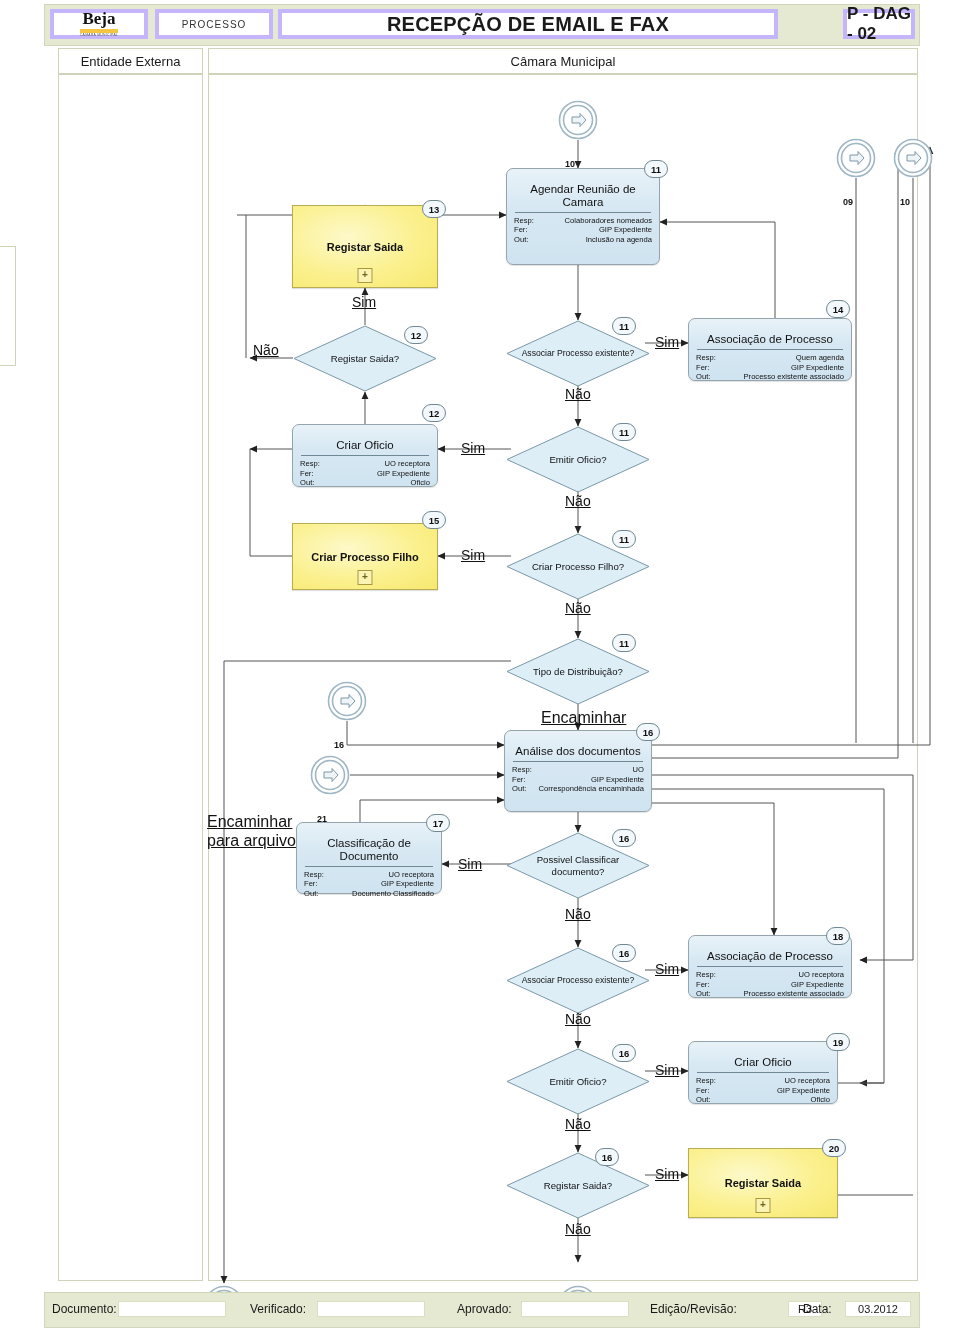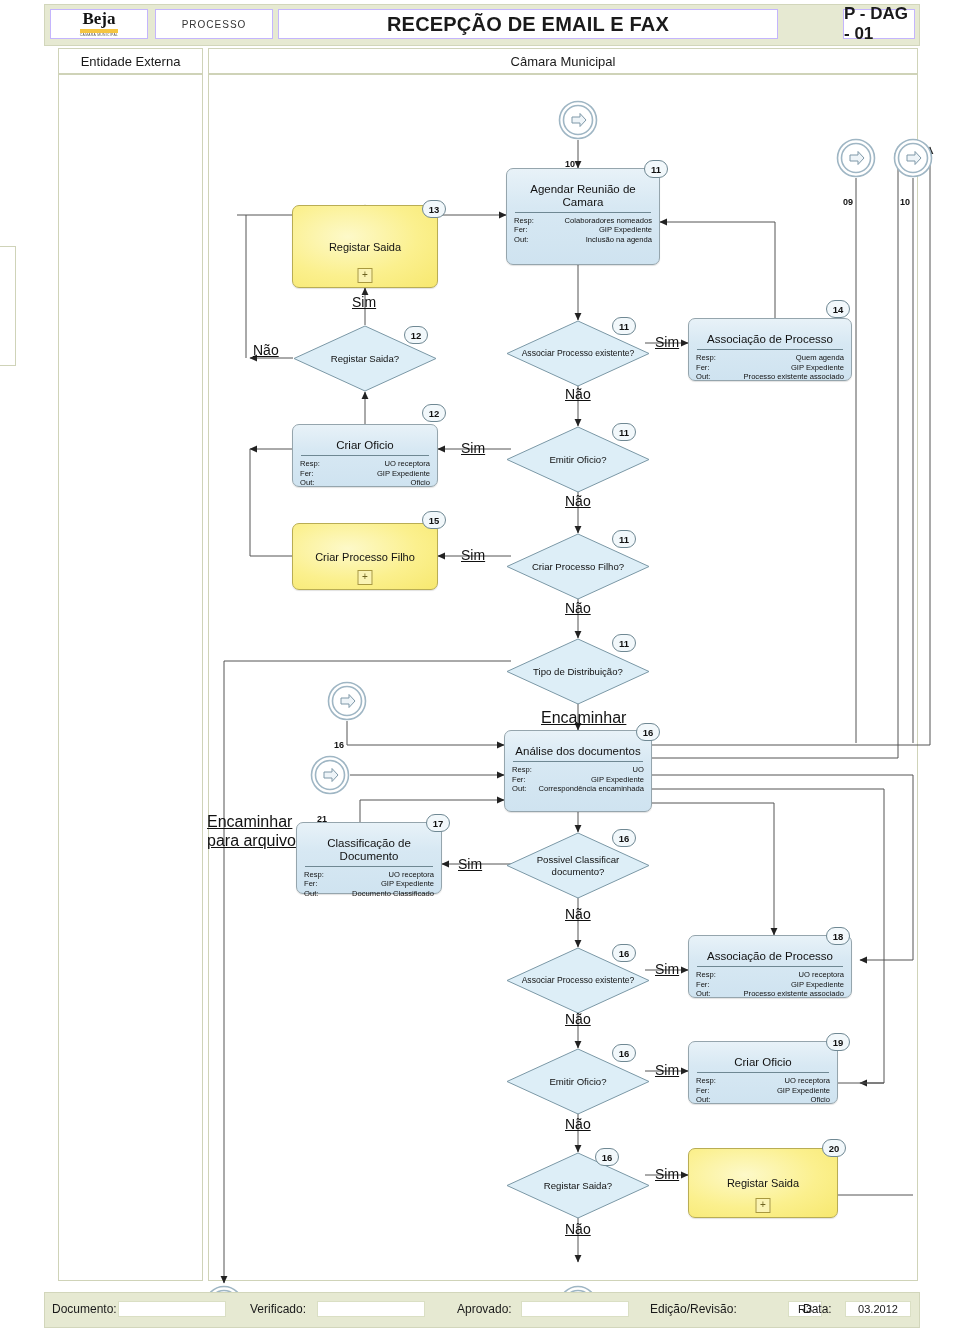--- a/index.html
+++ b/index.html
@@ -1,21 +1,21 @@
 <!DOCTYPE html>
 <html><head>
 <meta charset="utf-8">
 <style>
   html,body{margin:0;padding:0;background:#ffffff;}
   body{font-family:"Liberation Sans",sans-serif;}
   #page{position:relative;width:960px;height:1344px;background:#fff;overflow:hidden;}
 
   
   .hdr-band{position:absolute;left:44px;top:4px;width:874px;height:40px;background:#e6e9d2;border:1px solid #d2d6bb;}
-  .hdr-cell{position:absolute;background:#fff;border:1px solid #c4b5fd;display:flex;align-items:center;justify-content:center;
+  .hdr-cell{position:absolute;background:#fff;border:4px solid #c4b5fd;display:flex;align-items:center;justify-content:center;
             box-sizing:border-box;height:30px;top:9px;}
   .hdr-logo{left:50px;width:98px;}
   .hdr-proc{left:155px;width:118px;}
   .hdr-title{left:278px;width:500px;}
   .hdr-code{left:843px;width:72px;}
   .hdr-title span{font-size:20px;font-weight:bold;color:#1a1a1a;letter-spacing:.2px;}
   .hdr-code span{font-size:17px;font-weight:bold;color:#1a1a1a;}
   .hdr-proc span{font-size:10px;color:#333;letter-spacing:1px;}
   .logo-txt{font-family:"Liberation Serif",serif;font-size:17px;font-weight:bold;color:#111;line-height:.95;}
   .logo-bar{height:4px;background:#f5c542;margin-top:1px;}
@@ -41,24 +41,24 @@
   .proc{border:1px solid #95a5ad;border-radius:7px;
         background:linear-gradient(180deg,#e8f2f8 0%,#d7e8f3 40%,#cfe3f0 100%);
         box-shadow:0 1px 1px rgba(0,0,0,.12);}
   .proc .ptitle{text-align:center;font-size:11.5px;color:#111;padding:14px 10px 3px;line-height:1.12;}
   .proc .prule{height:1px;background:#6f8893;margin:0 8px;}
   .proc .prows{padding:3px 7px 4px;}
   .prow{display:flex;justify-content:space-between;font-size:7.6px;color:#111;line-height:1.28;}
   .prow .lbl{white-space:nowrap;}
   .prow .val{text-align:right;}
 
-  .subproc{border:1px solid #b9ad54;border-radius:7px;
+  .subproc{border:1px solid #b9ad54;border-radius:0;
            background:radial-gradient(ellipse at 38% 38%,#fdf9c9 0%,#fbf08e 55%,#f7e86f 100%);
            box-shadow:0 1px 1px rgba(0,0,0,.12);
-           display:flex;align-items:center;justify-content:center;}
+           display:flex;align-items:center;justify-content:center;font-weight:bold;}
   .subproc .stitle{font-size:11px;color:#111;text-align:center;}
   .plusbox{position:absolute;bottom:4px;left:50%;transform:translateX(-50%);
            width:13px;height:13px;border:1px solid #a8983f;background:#faf3b4;
            font-size:10px;line-height:11px;text-align:center;color:#6d6320;}
 
   .dec{position:absolute;}
   .dec svg{position:absolute;left:0;top:0;}
   .dec .dtxt{position:absolute;left:0;top:0;width:100%;height:100%;display:flex;align-items:center;
              justify-content:center;text-align:center;font-size:9.6px;color:#111;line-height:1.15;}
 
@@ -99,21 +99,21 @@
 
   <div class="hdr-cell hdr-proc">
     <span>PROCESSO</span>
   </div>
 
   <div class="hdr-cell hdr-title">
     <span>RECEPÇÃO DE EMAIL E FAX</span>
   </div>
 
   <div class="hdr-cell hdr-code">
-    <span>P - DAG - 01</span>
+    <span>P - DAG - 02</span>
   </div>
 
   <div class="lane-hdr lane-a-hdr">Entidade Externa</div>
   <div class="lane-body lane-a-body"></div>
   <div class="lane-hdr lane-b-hdr">Câmara Municipal</div>
   <div class="lane-body lane-b-body"></div>
   <div class="lane-stub"></div>
 
   <svg id="wires" viewBox="0 0 960 1344">
     <defs>

